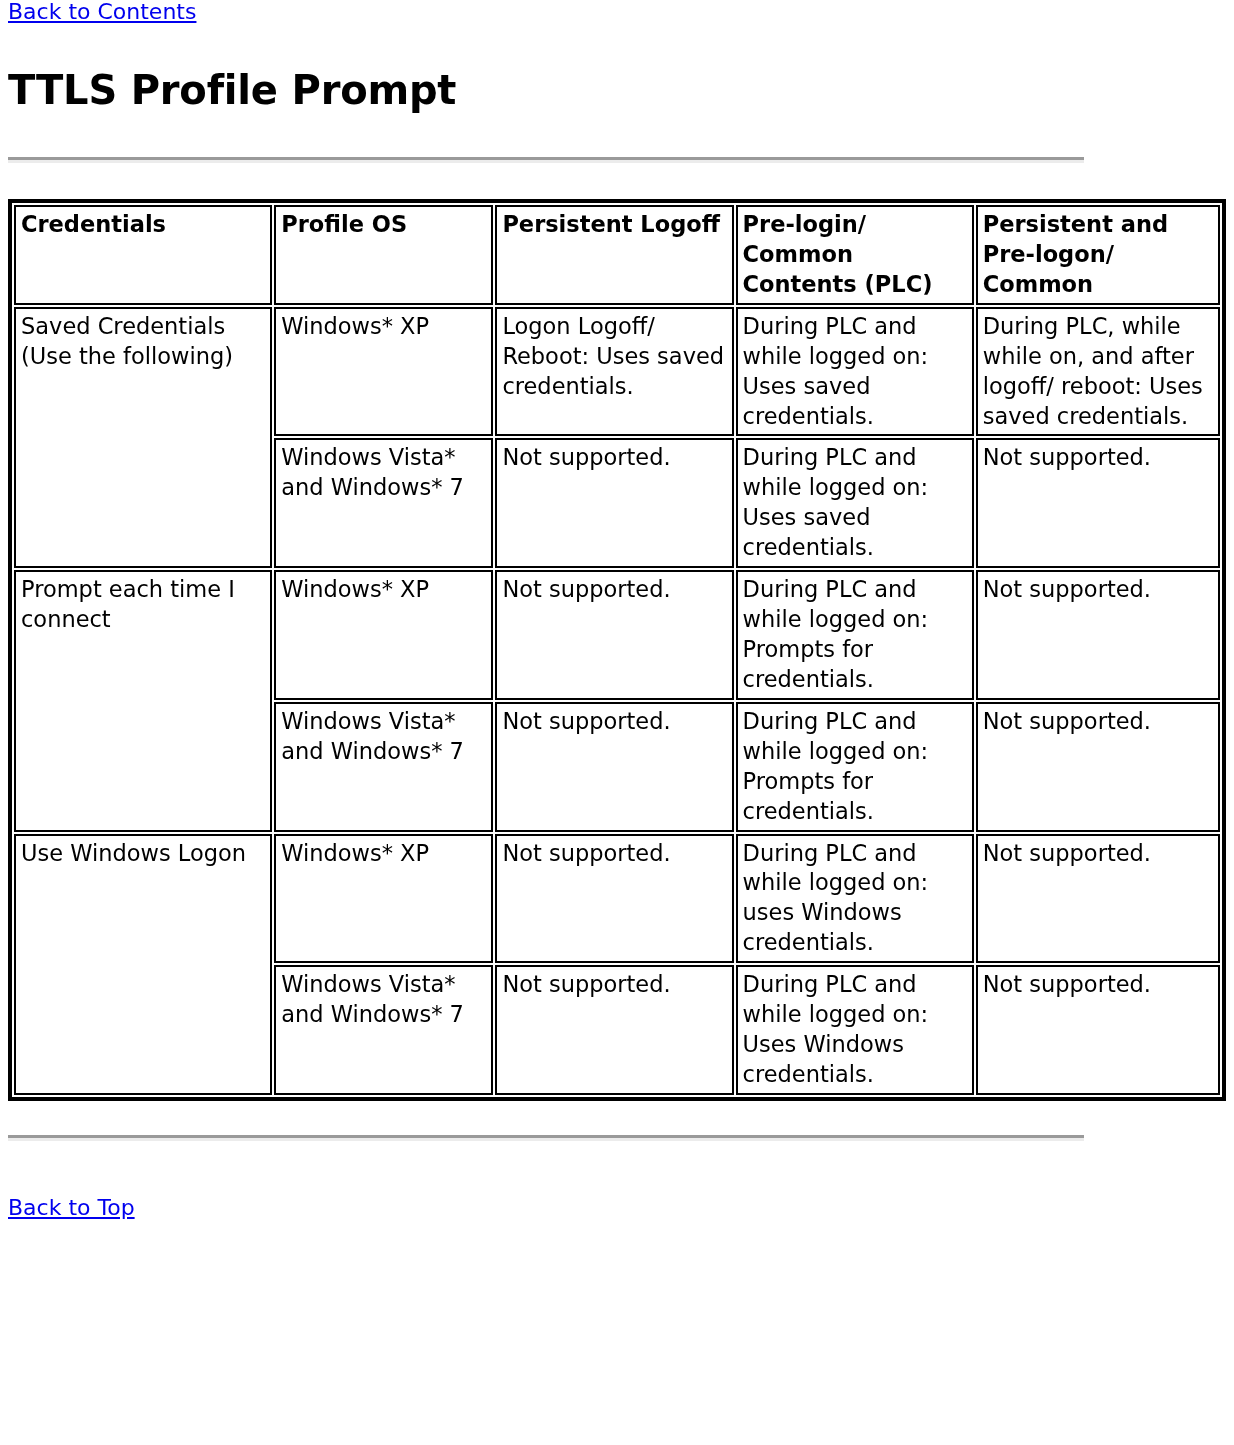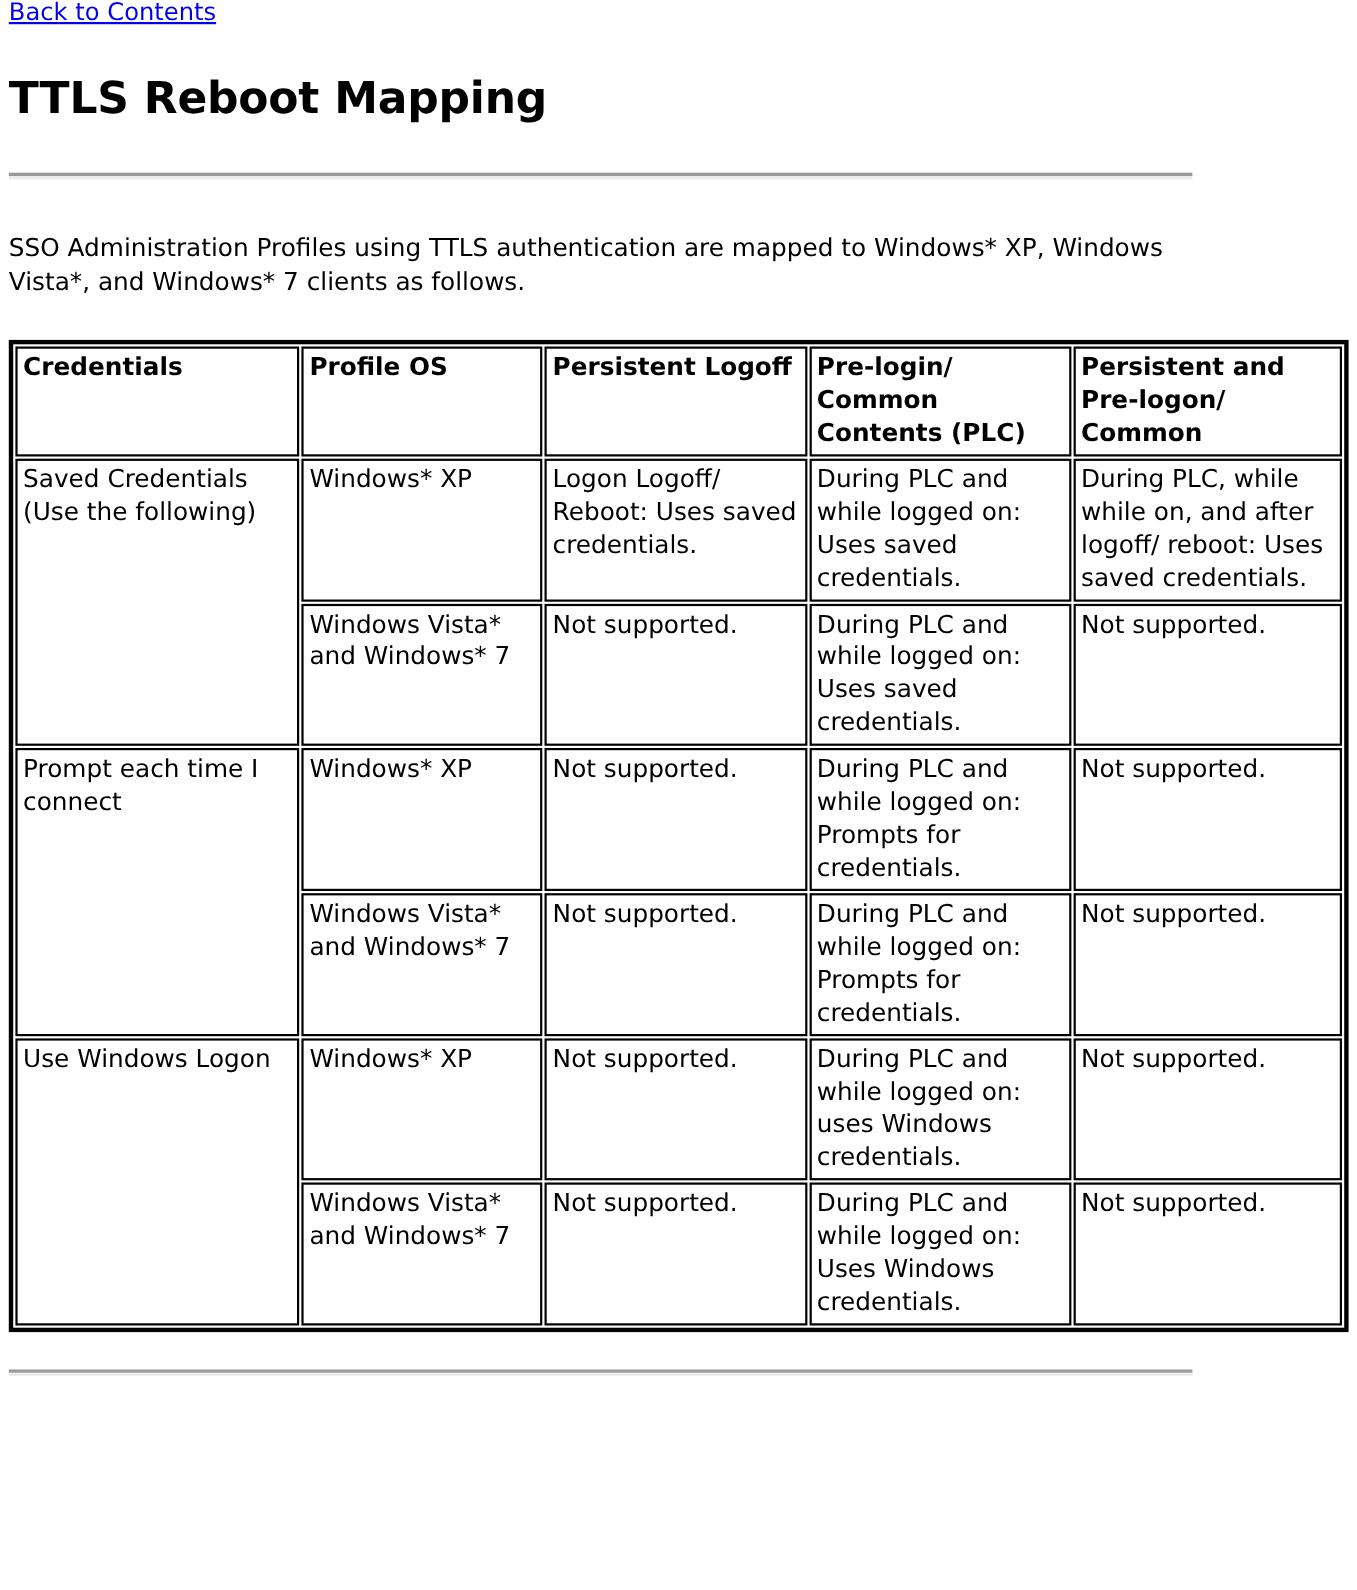--- a/index.html
+++ b/index.html
@@ -109,25 +109,24 @@
 </style>
 </head>
 <body>
 
 <div class="page">
 
   <div class="toplink-wrap">
     <p class="toplink"><a class="doclink" href="#">Back to Contents</a></p>
   </div>
 
-  <h1 class="page-title">TTLS Reboot Mapping</h1>
+  <h1 class="page-title">TTLS Profile Prompt</h1>
 
   <hr class="rule">
 
-  <p class="intro">SSO Administration Profiles using TTLS authentication are mapped to Windows* XP, Windows Vista*, and Windows* 7 clients as follows.</p>
 
   <div class="table-wrap">
     <table class="mapping">
       <colgroup>
         <col class="c1">
           <col class="c2">
           <col class="c3">
           <col class="c4">
           <col class="c5">
       </colgroup>
@@ -244,14 +243,15 @@
           <td>
               <span class="cell-text">Not supported.</span>
             </td>
         </tr>
       </tbody>
     </table>
   </div>
 
   <hr class="rule bottom">
 
+  <p class="bottomlink"><a class="doclink" href="#">Back to Top</a></p>
 
 </div>
 
 </body></html>

